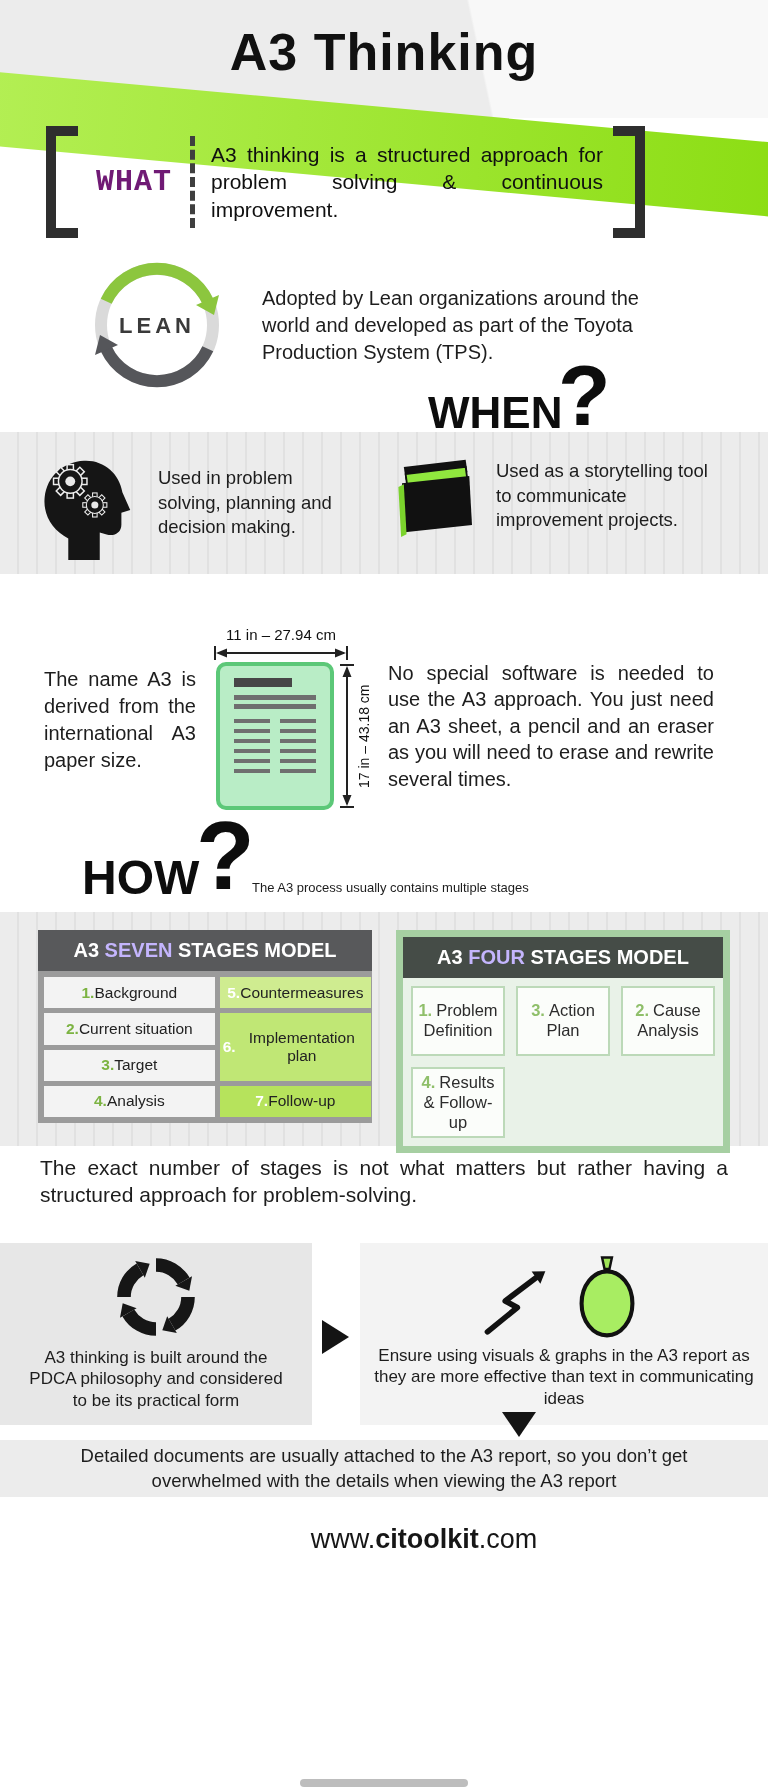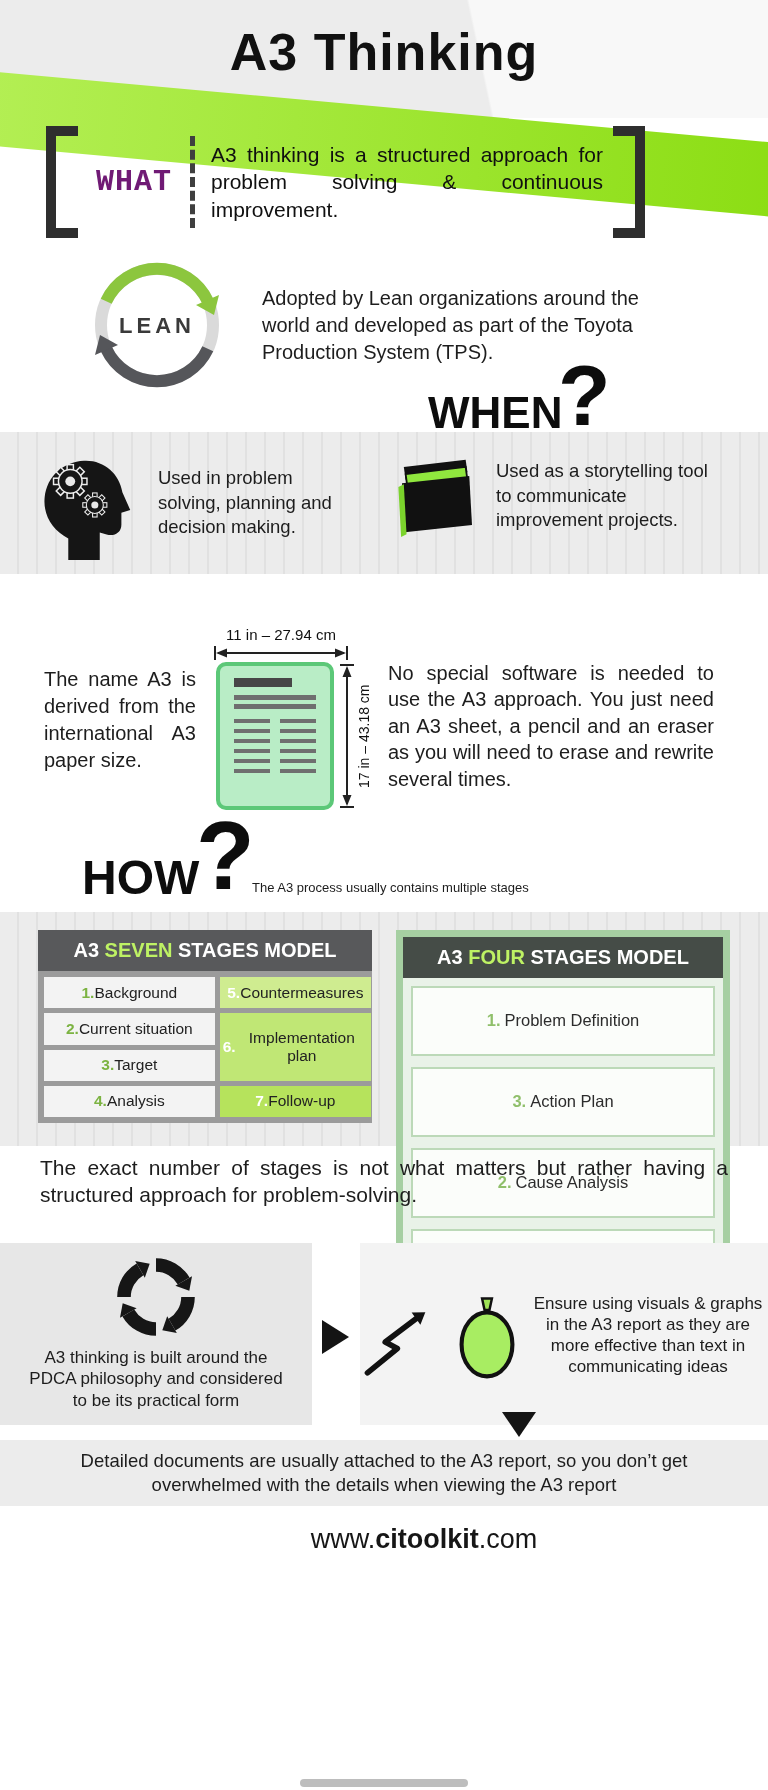--- a/index.html
+++ b/index.html
@@ -63,60 +63,60 @@
   .how-label{position:absolute;top:850px;left:82px;font-size:48px;font-weight:800;color:#0d0d0d;}
   .how-q{position:absolute;top:808px;left:196px;font-size:96px;font-weight:800;color:#0d0d0d;line-height:1;}
   .how-sub{position:absolute;top:880px;left:252px;width:460px;font-size:13px;}
 
   .band2{position:absolute;top:912px;left:0;width:768px;height:234px;}
 
   
   .seven{position:absolute;top:930px;left:38px;width:334px;}
   .model-header{color:#fff;text-align:center;font-weight:bold;font-size:20px;padding:9px 0;}
   .seven-header{background:#58595b;}
-  .green{color:#bef264;text-align:right;}
+  .green{color:#c4b5fd;text-align:right;}
   .seven-body{background:#9b9b9b;padding:6px;display:grid;grid-template-columns:53% 47%;
               grid-template-rows:repeat(4,1fr);gap:5px;height:152px;box-sizing:border-box;}
   .s-cell{display:flex;align-items:center;justify-content:center;text-align:center;
           font-size:15.5px;line-height:1.15;padding:2px 3px;color:#222;}
   .s-cell.white{background:#f3f3f3;}
   .g5{background:#cfec90;} .g6{background:#c0e775;} .g7{background:#b6e35c;}
   .pos-11{grid-column:1;grid-row:1}.pos-12{grid-column:1;grid-row:2}
   .pos-13{grid-column:1;grid-row:3}.pos-14{grid-column:1;grid-row:4}
   .pos-21{grid-column:2;grid-row:1}.pos-22{grid-column:2;grid-row:2 / span 2}.pos-24{grid-column:2;grid-row:4}
   .num{font-weight:bold;}
   .num.g{color:#7cb342;}
   .num.w{color:#ffffff;}
   .num.f{color:#8fbf6a;margin-right:4px;}
 
   
   .four{position:absolute;top:930px;left:396px;width:334px;box-sizing:border-box;
         border:7px solid #a6cfa2;background:#e9f2e8;}
   .four-header{background:#454c47;}
-  .four-grid{display:grid;grid-template-columns:1fr;gap:11px;padding:8px;}
+  .four-grid{display:grid;grid-template-columns:1fr 1fr 1fr;gap:11px;padding:8px;}
   .f-cell{background:#fbfdfa;border:2px solid #bcd9b8;min-height:58px;display:flex;
           align-items:center;justify-content:center;text-align:center;font-size:16.5px;
           line-height:1.2;padding:4px;color:#2c2c2c;}
 
   .stages-note{position:absolute;top:1154px;left:40px;width:688px;font-size:21px;line-height:1.3;text-align:justify;}
 
   
   .pdca-box{position:absolute;top:1243px;left:0;width:312px;height:182px;background:#e7e7e7;
             display:flex;flex-direction:column;align-items:center;}
   .pdca-text{width:272px;text-align:center;font-size:17px;line-height:1.25;margin-top:2px;}
   .tri-right{position:absolute;top:1320px;left:322px;width:0;height:0;
              border-top:17px solid transparent;border-bottom:17px solid transparent;border-left:27px solid #141414;}
   .visuals-box{position:absolute;top:1243px;left:360px;width:408px;height:182px;background:#f3f3f3;
-               display:flex;align-items:center;}
+               display:flex;flex-direction:column;align-items:center;}
   .vis-icons{display:flex;align-items:flex-end;gap:2px;height:98px;margin-top:2px;}
   .visuals-text{width:384px;text-align:center;font-size:17px;line-height:1.25;margin-top:2px;}
   .tri-down{position:absolute;top:1412px;left:502px;width:0;height:0;
             border-left:17px solid transparent;border-right:17px solid transparent;border-top:25px solid #141414;}
 
-  .attach-band{position:absolute;top:1440px;left:0;width:768px;height:66px;background:#ececec;
+  .attach-band{position:absolute;top:1440px;left:0;width:768px;height:57px;background:#ececec;
                display:flex;align-items:center;justify-content:center;}
   .attach-text{width:672px;text-align:center;font-size:18.5px;line-height:1.3;}
 
   .footer{position:absolute;top:1524px;left:0;width:100%;text-align:center;font-size:27px;color:#161616;text-decoration:none;display:block;padding-left:40px;}
   .footer .b{font-weight:bold;}
   .bottom-bar{position:absolute;bottom:3px;left:50%;transform:translateX(-50%);
               width:168px;height:8px;background:#bdbdbd;border-radius:4px;}
 </style>
 </head>
 <body>

